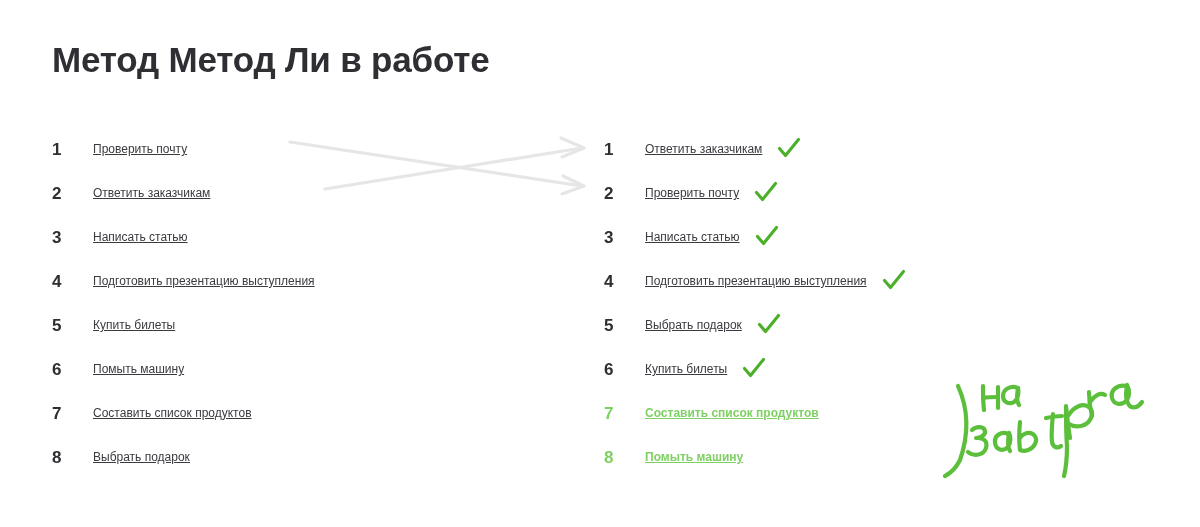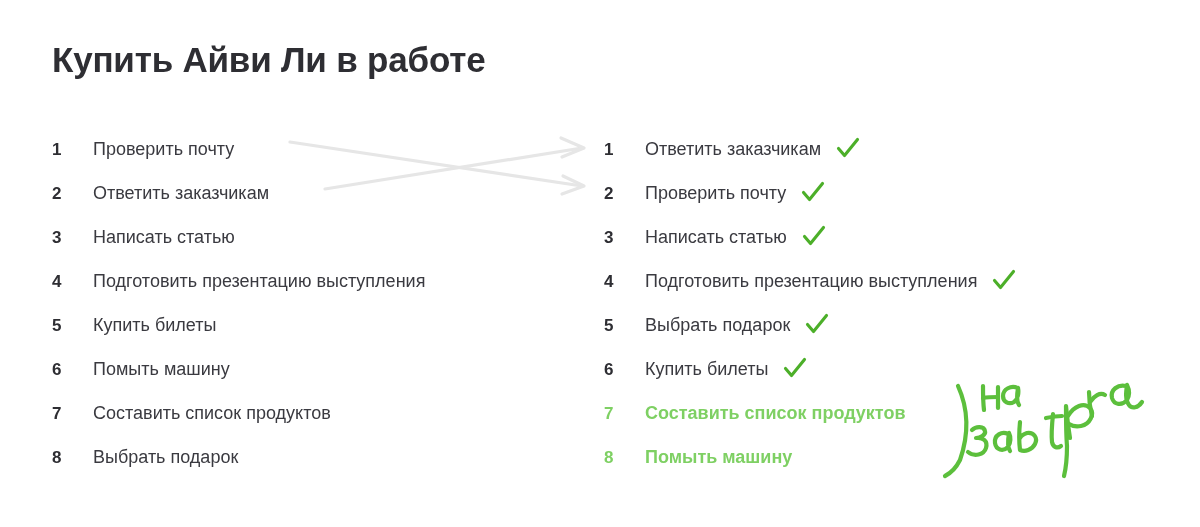--- a/index.html
+++ b/index.html
@@ -49,23 +49,24 @@
   }
   .row-num {
     width: 41px;
     flex: 0 0 41px;
     font-size: 17px;
     font-weight: bold;
     color: #2e2e33;
     line-height: 1;
   }
   .row-label {
-    font-size: 18px;
+    font-size: 12px;
     color: #3a3a40;
     line-height: 1;
+    text-decoration: underline;
   }
   
   .row.pending .row-num {
     color: #7ed063;
     font-weight: bold;
   }
   .row.pending .row-label {
     color: #7ed063;
     font-weight: bold;
   }
@@ -98,21 +99,21 @@
     width: 210px;
     height: 115px;
     pointer-events: none;
   }
 </style>
 </head>
 <body>
 
 <div class="page">
 
-  <div class="page-title">Купить Айви Ли в работе</div>
+  <div class="page-title">Метод Метод Ли в работе</div>
 
   <svg class="arrows" viewBox="0 0 1200 527" xmlns="http://www.w3.org/2000/svg">
     <g fill="none" stroke="#e6e6e6" stroke-width="3.2" stroke-linecap="round" stroke-linejoin="round">
 
       <g>
         <path d="M290,142 L582,186"></path>
         <path d="M563,176 L584,186 L562,194"></path>
       </g>
 
       <g>

